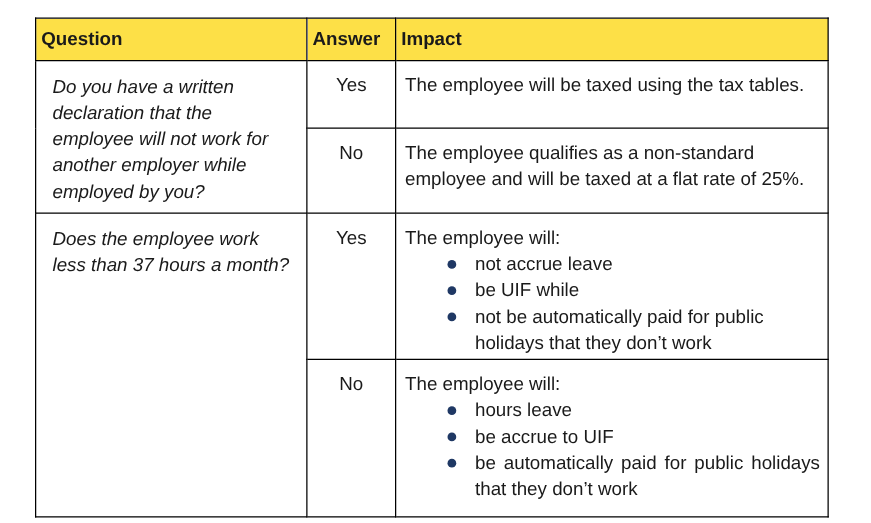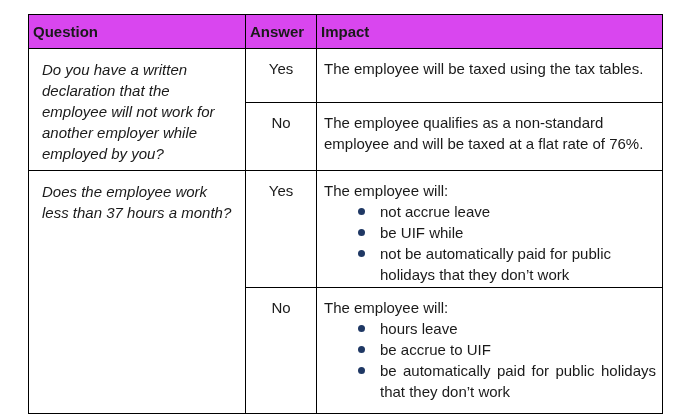--- a/index.html
+++ b/index.html
@@ -26,21 +26,21 @@
   }
   table.doc-table th,
   table.doc-table td {
     border: 1px solid #000000;
     vertical-align: top;
     font-size: 15px;
     line-height: 21px;
     overflow: hidden;
   }
   th.hdr {
-    background: #d946ef;
+    background: #fde047;
     text-align: left;
     font-weight: bold;
     padding: 6px 2px 4px 4px;
     font-size: 15px;
   }
   tr.header-row   { height: 34px; }
   tr.row-q1-yes   { height: 48px; }
   tr.row-q1-no    { height: 62px; }
   tr.row-q2-yes   { height: 117px; }
   tr.row-q2-no    { height: 126px; }
@@ -96,21 +96,21 @@
       <th class="hdr">Impact</th>
     </tr>
 
     <tr class="row-q1-yes">
       <td class="question-cell" rowspan="2">Do you have a written declaration that the employee will not work for another employer while employed by you?</td>
       <td class="answer-cell">Yes</td>
       <td class="impact-cell">The employee will be taxed using the tax tables.</td>
     </tr>
     <tr class="row-q1-no">
       <td class="answer-cell">No</td>
-      <td class="impact-cell">The employee qualifies as a non-standard employee and will be taxed at a flat rate of 76%.</td>
+      <td class="impact-cell">The employee qualifies as a non-standard employee and will be taxed at a flat rate of 25%.</td>
     </tr>
 
     <tr class="row-q2-yes">
       <td class="question-cell" rowspan="2">Does the employee work less than 37 hours a month?</td>
       <td class="answer-cell">Yes</td>
       <td class="impact-cell">
         <div>The employee will:</div>
         <ul class="impact-list">
           <li><span class="dot"></span><span>not accrue leave</span></li>
           <li><span class="dot"></span><span>be UIF while</span></li>

